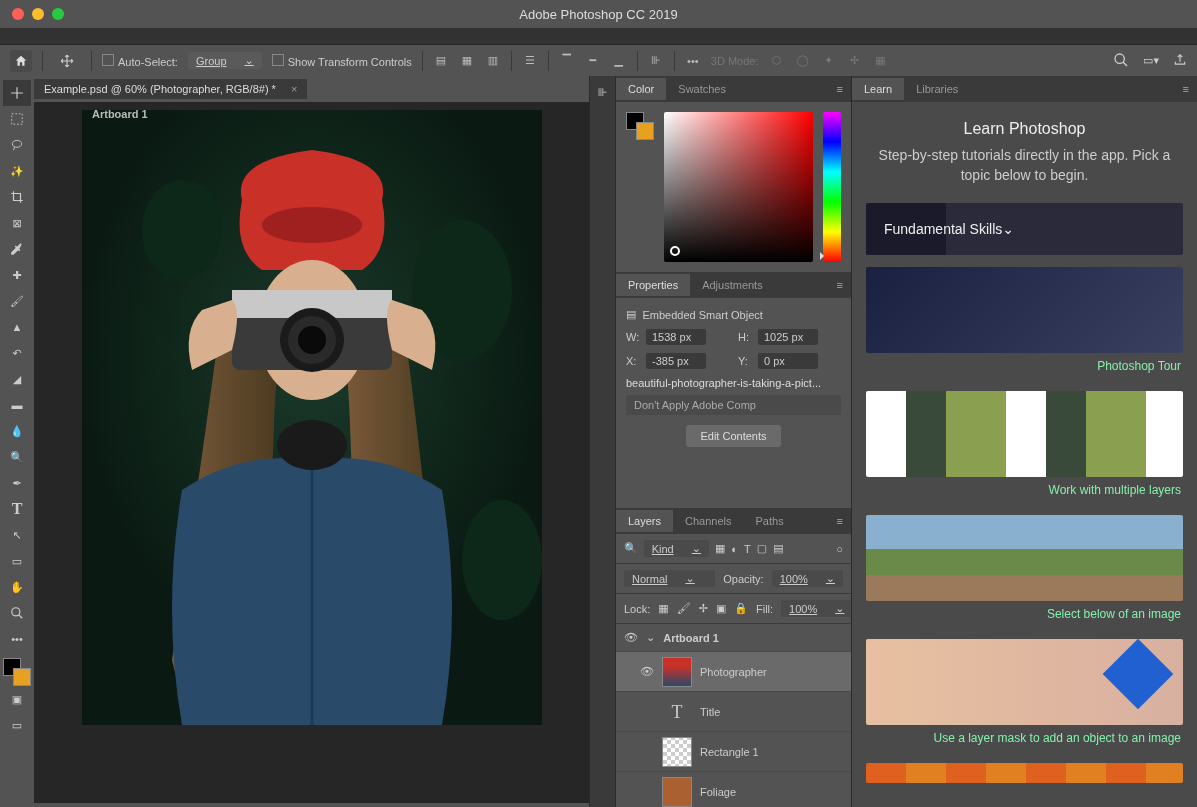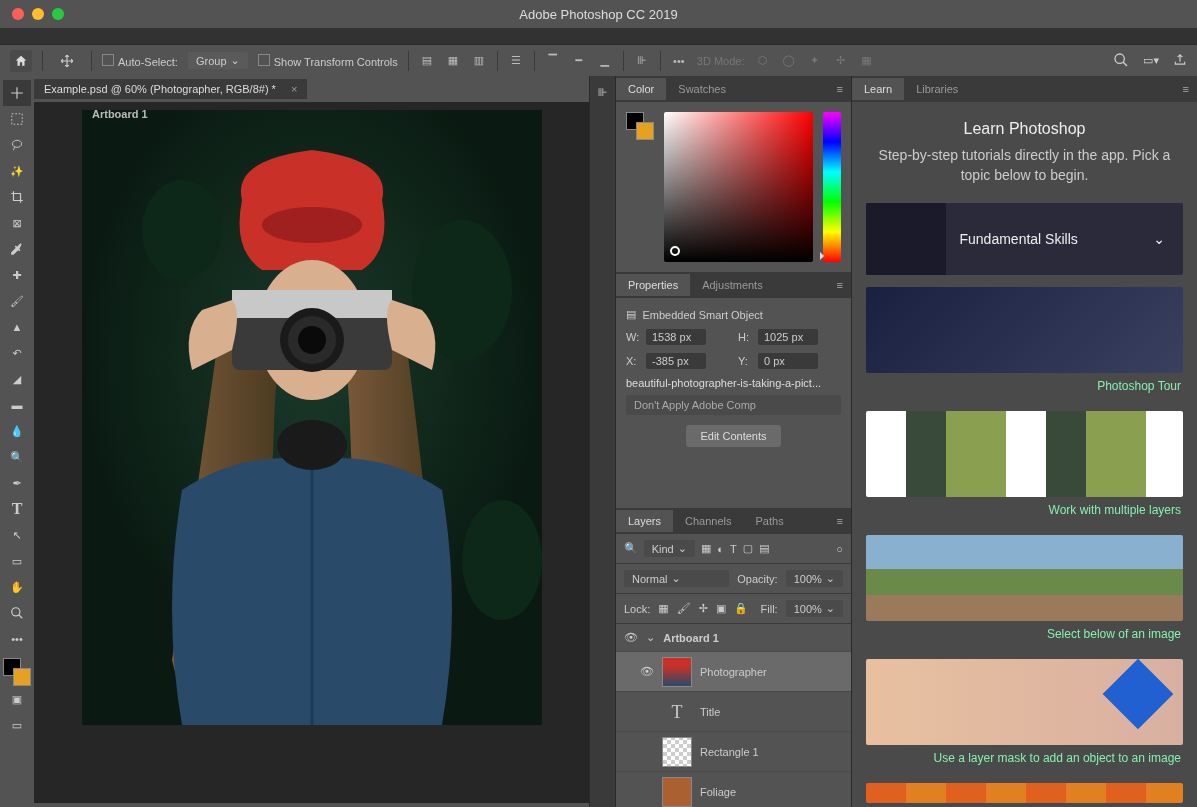--- a/index.html
+++ b/index.html
@@ -6,21 +6,21 @@
 body{background:#323232;color:#ccc;font-size:11px;overflow:hidden;width:1197px;height:807px;}
 .titlebar{height:28px;display:flex;align-items:center;background:#535353;position:relative;}
 .traffic{display:flex;gap:8px;padding-left:12px;}
 .traffic span{width:12px;height:12px;border-radius:50%;}
 .traffic .r{background:#ff5f57;} .traffic .y{background:#ffbd2e;} .traffic .g{background:#28ca42;}
 .apptitle{position:absolute;left:50%;transform:translateX(-50%);color:#ddd;font-size:13px;}
 .optbar{height:32px;background:#535353;border-top:1px solid #2a2a2a;display:flex;align-items:center;padding:0 10px;gap:10px;margin-top:16px;}
 .homebtn{width:22px;height:22px;display:flex;align-items:center;justify-content:center;background:#4a4a4a;border-radius:3px;}
 .sep{width:1px;height:20px;background:#3a3a3a;}
 .optlabel{color:#ccc;font-size:11px;}
-.drop{background:#5a5a5a;padding:2px 8px;border-radius:2px;display:flex;align-items:center;gap:4px;}
+.drop{background:#5a5a5a;padding:2px 8px;border-radius:2px;display:flex;align-items:center;gap:18px;text-decoration:underline;}
 .chk{width:12px;height:12px;border:1px solid #888;display:inline-block;margin-right:4px;}
 .alignicon{width:16px;height:16px;display:flex;align-items:center;justify-content:center;color:#bbb;}
 .optright{margin-left:auto;display:flex;gap:14px;align-items:center;}
 .main{display:flex;height:calc(100% - 60px);}
 .toolbar{width:34px;background:#535353;display:flex;flex-direction:column;align-items:center;padding-top:4px;}
 .tool{width:28px;height:26px;display:flex;align-items:center;justify-content:center;color:#ccc;margin:0;cursor:pointer;}
 .tool.active{background:#3a3a3a;}
 .swatches{margin-top:6px;position:relative;width:28px;height:28px;}
 .sw1{position:absolute;top:0;left:0;width:18px;height:18px;background:#000;border:1px solid #888;}
 .sw2{position:absolute;bottom:0;right:0;width:18px;height:18px;background:#e8a020;border:1px solid #888;}
@@ -58,21 +58,21 @@
 .layerlist{flex:1;overflow:auto;}
 .layer{display:flex;align-items:center;padding:4px 8px;gap:8px;border-bottom:1px solid #4a4a4a;min-height:40px;}
 .layer.sel{background:#6a6a6a;}
 .eye{width:14px;color:#ccc;}
 .lthumb{width:30px;height:30px;border:1px solid #888;background:#444;}
 .layerfoot{display:flex;gap:10px;padding:4px 8px;border-top:1px solid #3a3a3a;color:#bbb;}
 .learn{flex:1;background:#4a4a4a;border-left:1px solid #2a2a2a;display:flex;flex-direction:column;overflow:auto;}
 .learnhead{text-align:center;padding:18px 20px 12px;}
 .learnhead h2{font-size:16px;font-weight:400;color:#eee;margin-bottom:8px;}
 .learnhead p{font-size:14px;color:#ccc;line-height:1.4;}
-.learncat{margin:6px 14px;background:#2a2a3a;height:72px;display:flex;align-items:center;padding:0 18px;color:#eee;font-size:14px;justify-content:space-between;border-radius:2px;position:relative;overflow:hidden;gap:26px;}
+.learncat{margin:6px 14px;background:#2a2a3a;height:52px;display:flex;align-items:center;padding:0 18px;color:#eee;font-size:14px;border-radius:2px;position:relative;overflow:hidden;}
 .learncat::before{content:"";position:absolute;left:0;top:0;width:80px;height:100%;background:#1a1a2a;}
 .learncat span{position:relative;z-index:1;}
 .lcard{margin:6px 14px;}
 .lcard .img{height:86px;background:#2a3040;border-radius:2px;}
 .lcard .cap{padding:6px 2px;font-size:12px;color:#86efac;text-align:right;}
 .dimmed{color:#777;}
 </style>
 </head>
 <body>
 

